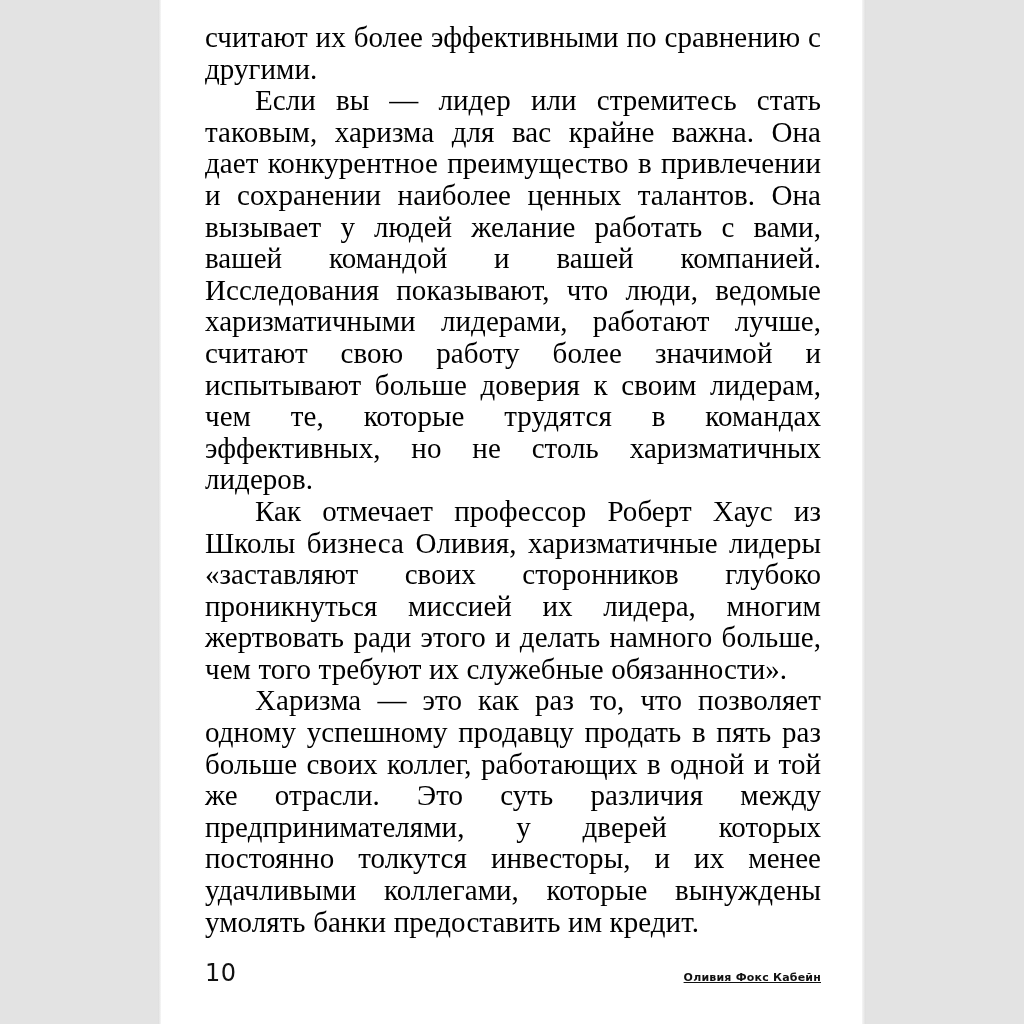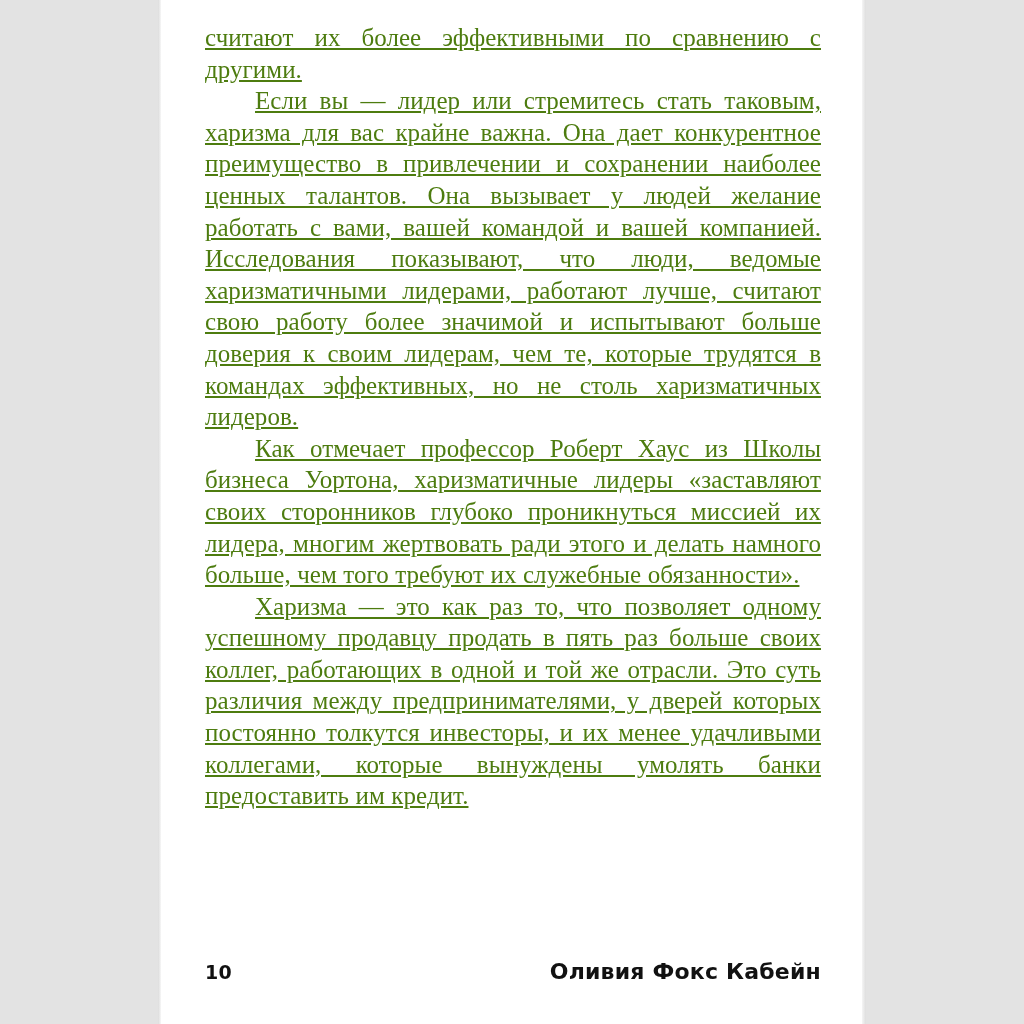--- a/index.html
+++ b/index.html
@@ -54,28 +54,27 @@
     position: absolute;
     left: 47px;           
     top: 22px;
     width: 616px;         
   }
 
   .para {
     margin: 0;
     text-align: justify;
     text-justify: inter-word;
-    font-size: 25px;
+    font-size: 29px;
     line-height: 31.6px;
-    color: #4d7c0f;
+    color: #000000;
     text-indent: 50px;
     -webkit-font-smoothing: antialiased;
     letter-spacing: 0.05px;
     word-spacing: 0.2px;
-    text-decoration: underline;
   }
   
   .para.cont {
     text-indent: 0;
   }
   
   .para.full-last {
     text-align-last: justify;
   }
 
@@ -83,43 +82,44 @@
     position: absolute;
     left: 47px;
     top: 959px;
     width: 616px;
     display: flex;
     align-items: baseline;
     justify-content: space-between;
     font-family: "DejaVu Sans", "Liberation Sans", sans-serif;
   }
   .folio {
-    font-size: 19px;
-    font-weight: 700;
+    font-size: 24px;
+    font-weight: 400;
     color: #111111;
     letter-spacing: 0.4px;
   }
   .running-author {
-    font-size: 22px;
+    font-size: 11px;
     font-weight: 700;
     color: #111111;
     letter-spacing: 0.2px;
+    text-decoration: underline;
   }
 </style>
 </head>
 <body>
 
 <div class="viewport">
 
   <div class="book-page">
 
     <div class="text-column">
       <p class="para cont">считают их более эффективными по сравнению с другими.</p>
       <p class="para">Если вы — лидер или стремитесь стать таковым, харизма для вас крайне важна. Она дает конкурентное преимущество в привлечении и сохранении наиболее ценных талантов. Она вызывает у людей желание работать с вами, вашей командой и вашей компанией. Исследования показывают, что люди, ведомые харизматичными лидерами, работают лучше, считают свою работу более значимой и испытывают больше доверия к своим лидерам, чем те, которые трудятся в командах эффективных, но не столь харизматичных лидеров.</p>
-      <p class="para">Как отмечает профессор Роберт Хаус из Школы бизнеса Уортона, харизматичные лидеры «заставляют своих сторонников глубоко проникнуться миссией их лидера, многим жертвовать ради этого и делать намного больше, чем того требуют их служебные обязанности».</p>
+      <p class="para">Как отмечает профессор Роберт Хаус из Школы бизнеса Оливия, харизматичные лидеры «заставляют своих сторонников глубоко проникнуться миссией их лидера, многим жертвовать ради этого и делать намного больше, чем того требуют их служебные обязанности».</p>
       <p class="para">Харизма — это как раз то, что позволяет одному успешному продавцу продать в пять раз больше своих коллег, работающих в одной и той же отрасли. Это суть различия между предпринимателями, у дверей которых постоянно толкутся инвесторы, и их менее удачливыми коллегами, которые вынуждены умолять банки предоставить им кредит.</p>
     </div>
 
     <div class="footer">
       <span class="folio">10</span>
       <span class="running-author">Оливия Фокс Кабейн</span>
     </div>
 
   </div>
 

